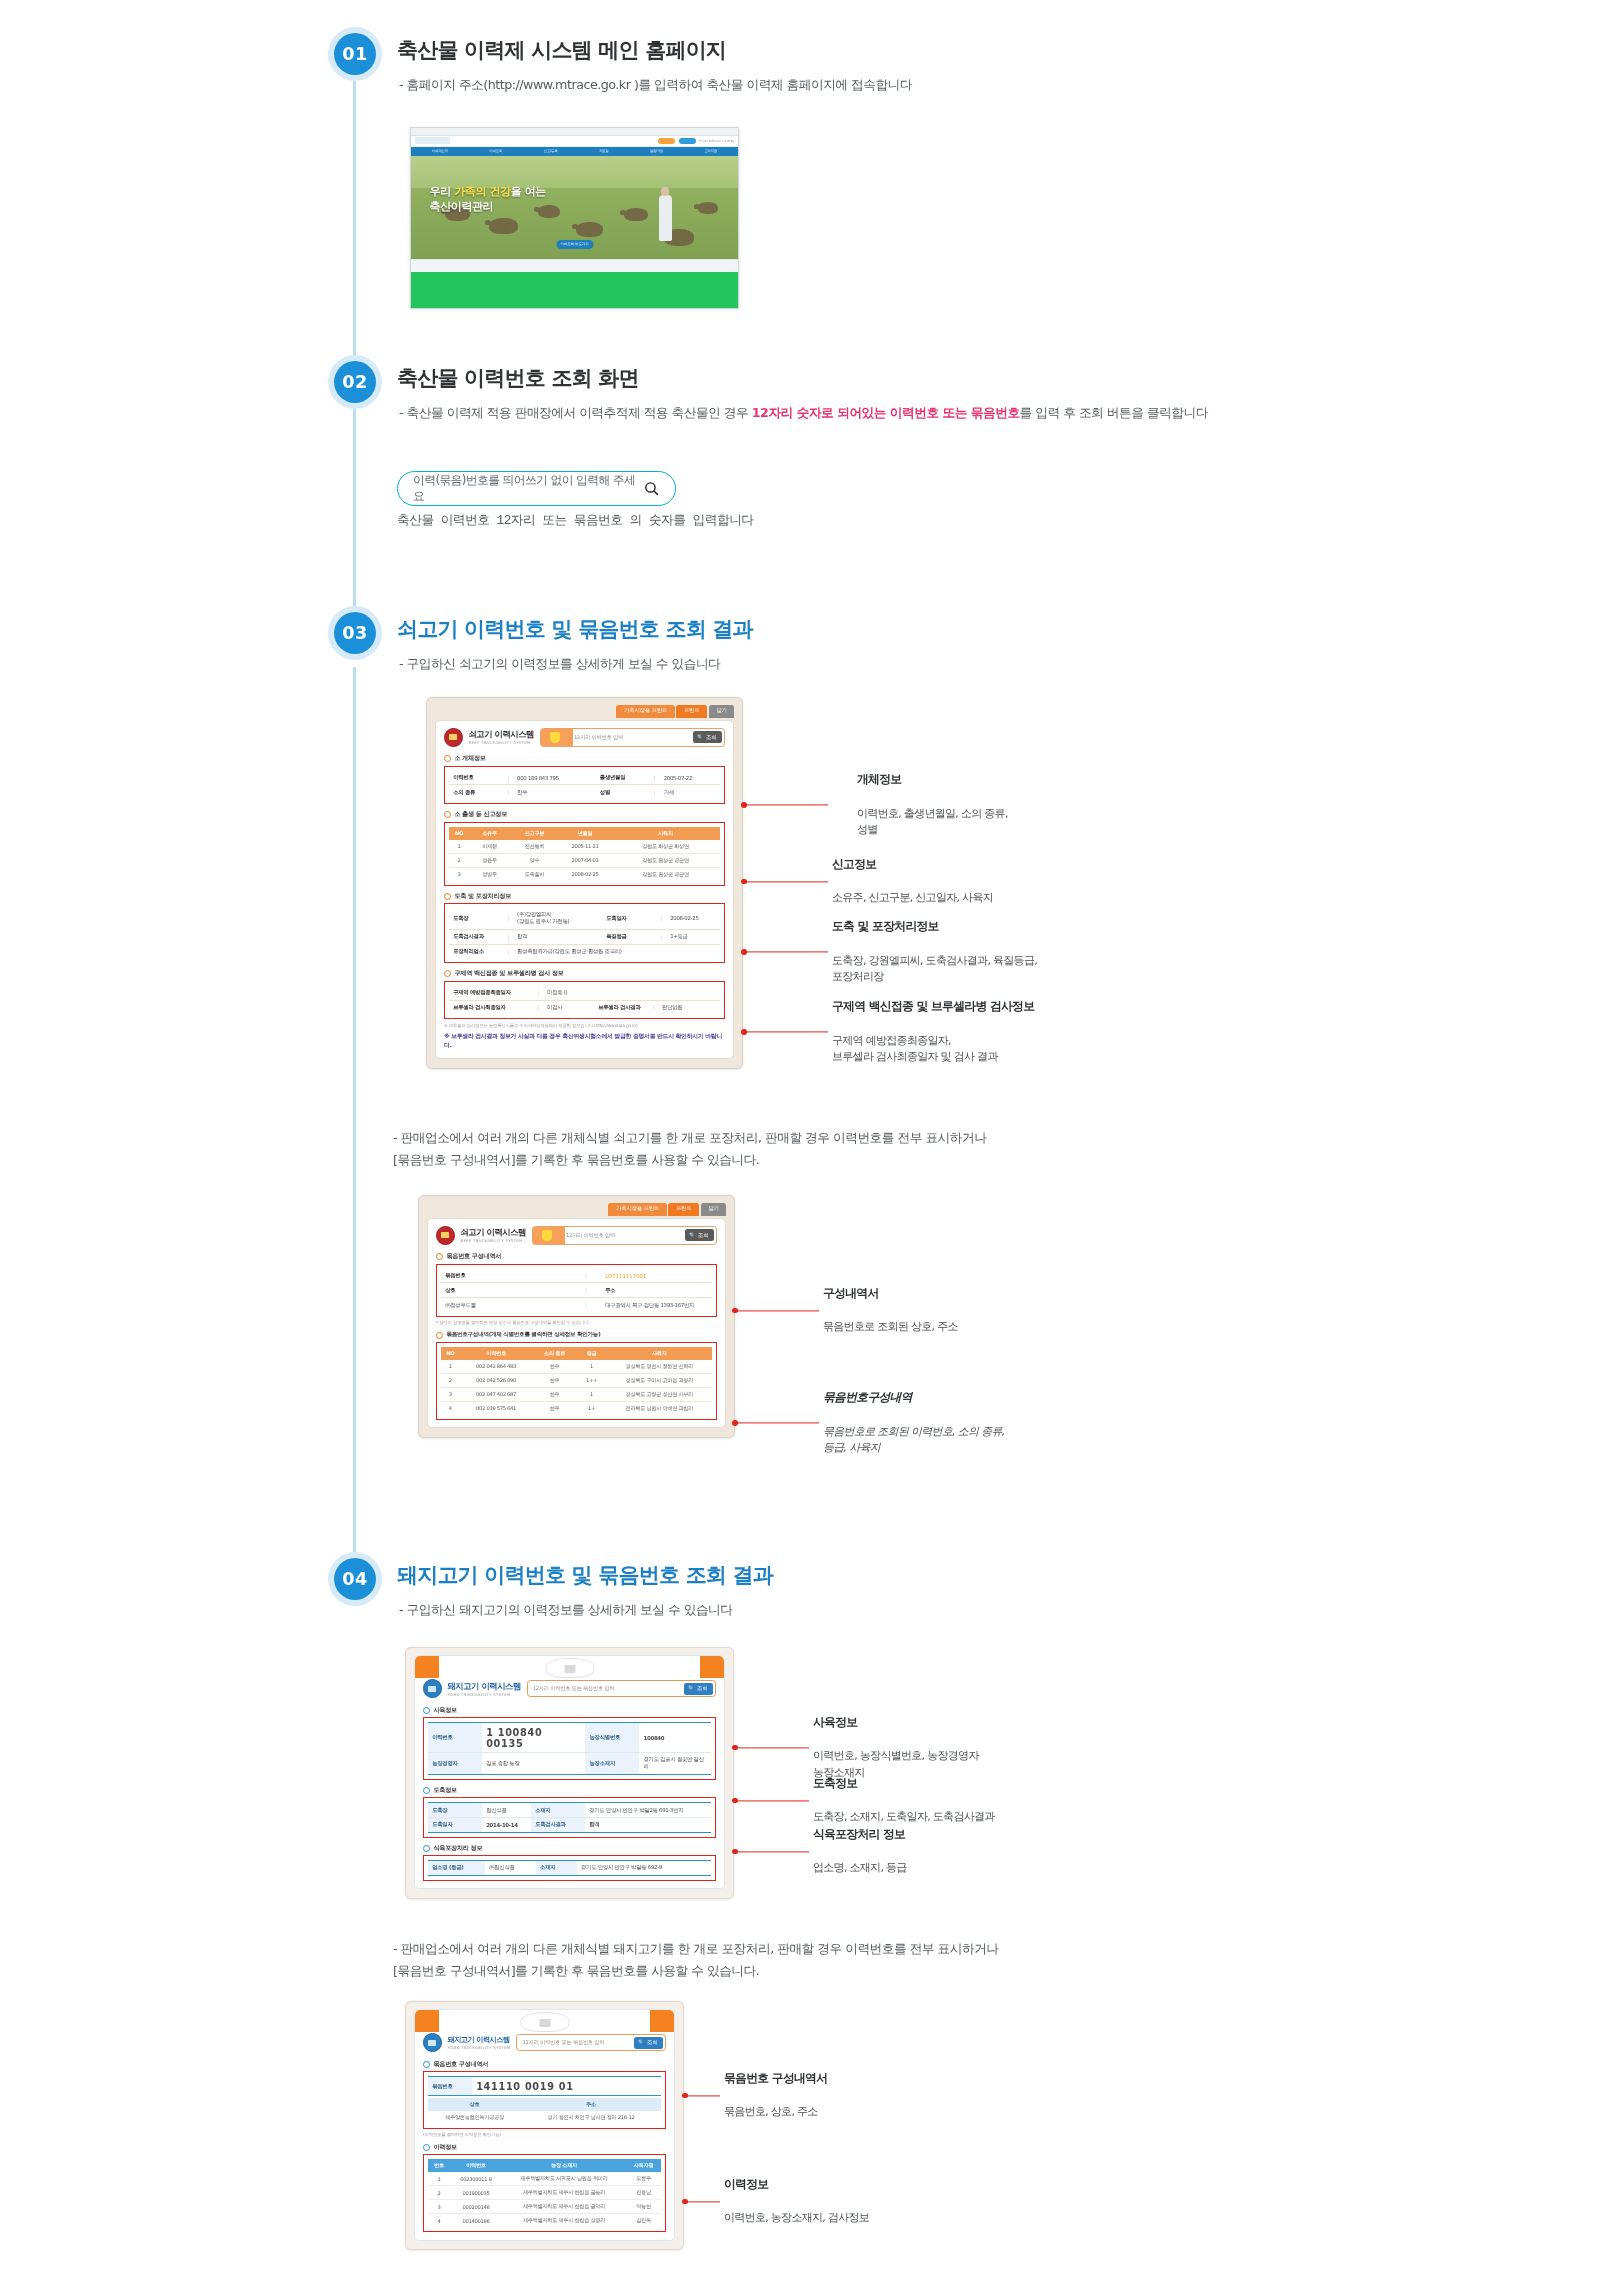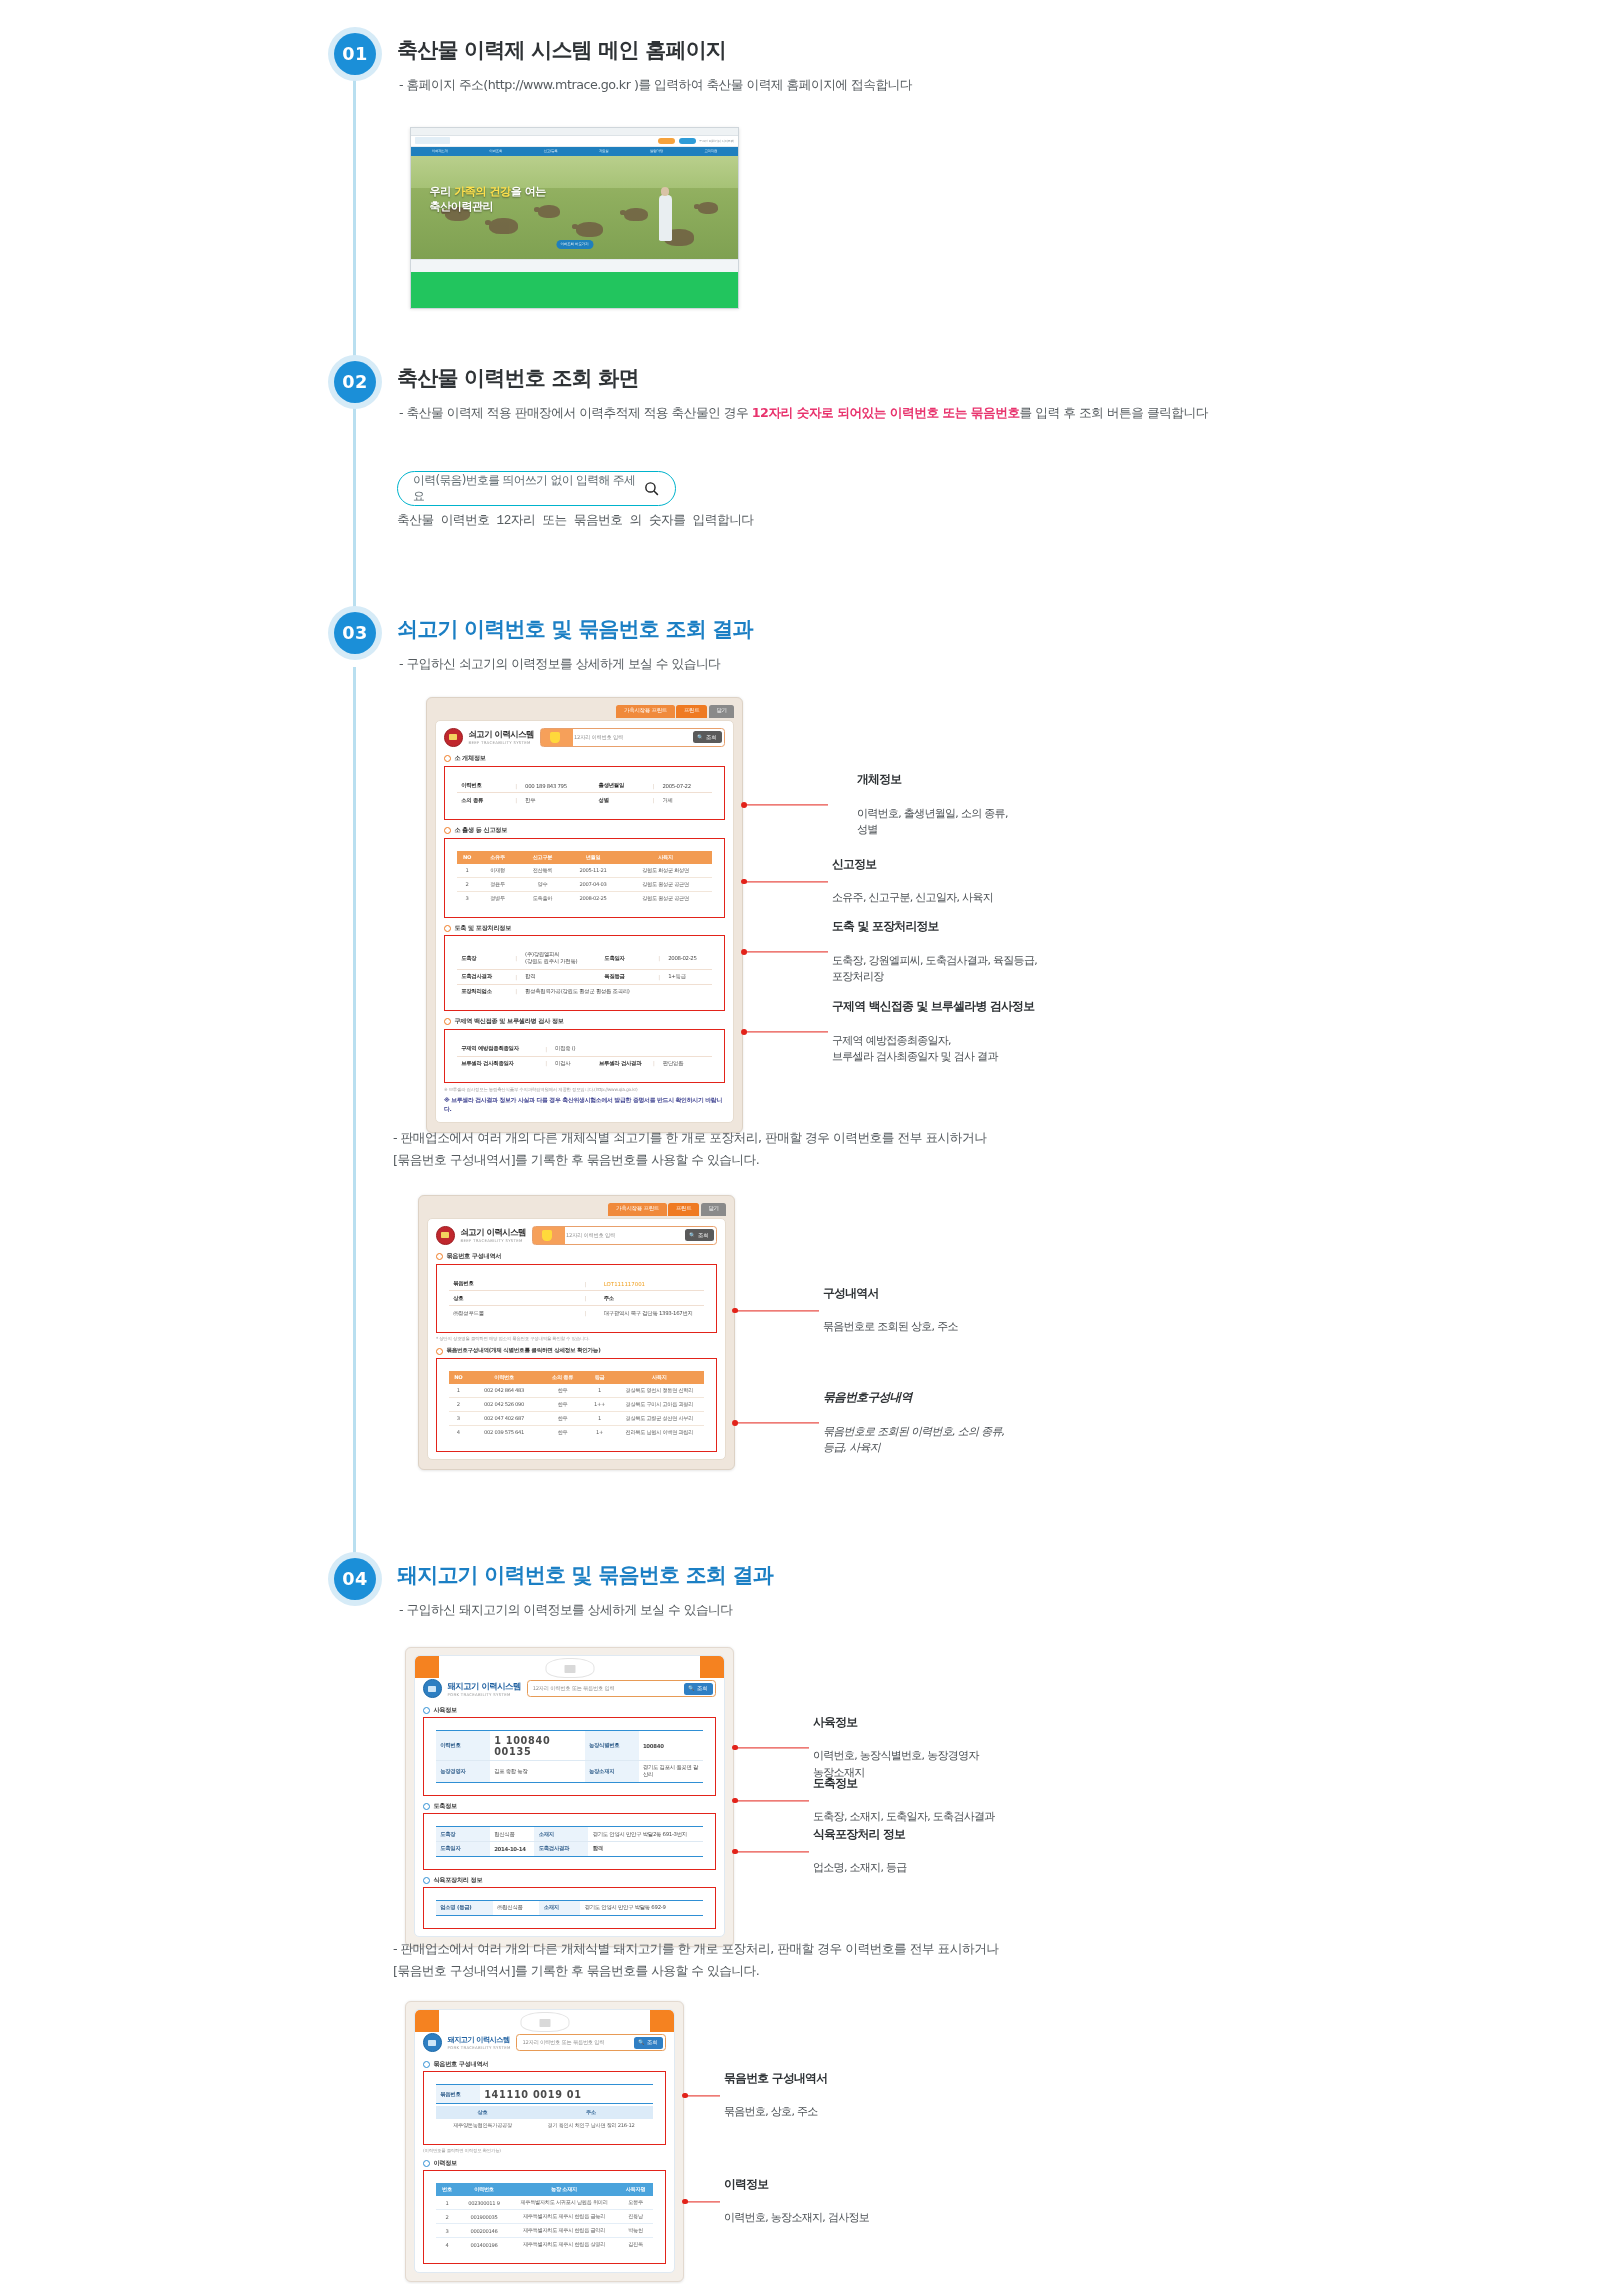--- a/index.html
+++ b/index.html
@@ -205,21 +205,21 @@
   .sec-h {
     font-size: 6.2px; font-weight: bold; color: #3a3a3a;
     letter-spacing: -0.3px; margin: 5.9px 0 2.5px; display:flex; align-items:center; gap:3.4px;
   }
   .sec-h::before {
     content:""; width:5px; height:5px; border-radius:50%;
     border: 1.7px solid #ef7a22; display:inline-block;
   }
   .sec-h.pork::before { border-color: #2f8fd4; }
 
-  .redbox { border: 1.2px solid #e2231a; padding: 12px; }
+  .redbox { border: 1.2px solid #e2231a; padding: 4px; }
 
   table.kv { width:100%; border-collapse: collapse; }
   table.kv td {
     font-size: 5.4px; color:#4a4a4a; padding: 3.4px 4.2px;
     border-bottom: 0.8px solid #f0dfd2; letter-spacing:-0.3px; vertical-align: middle;
   }
   table.kv tr:last-child td { border-bottom: none; }
   table.kv td.k { color:#2f2f2f; font-weight: bold; width: 54px; }
   table.kv td.sep { width: 3.4px; color:#d9c7b7; }
   .big-num { font-size: 10.6px; color:#f07a1f; letter-spacing: 0.5px; font-weight: normal; }

